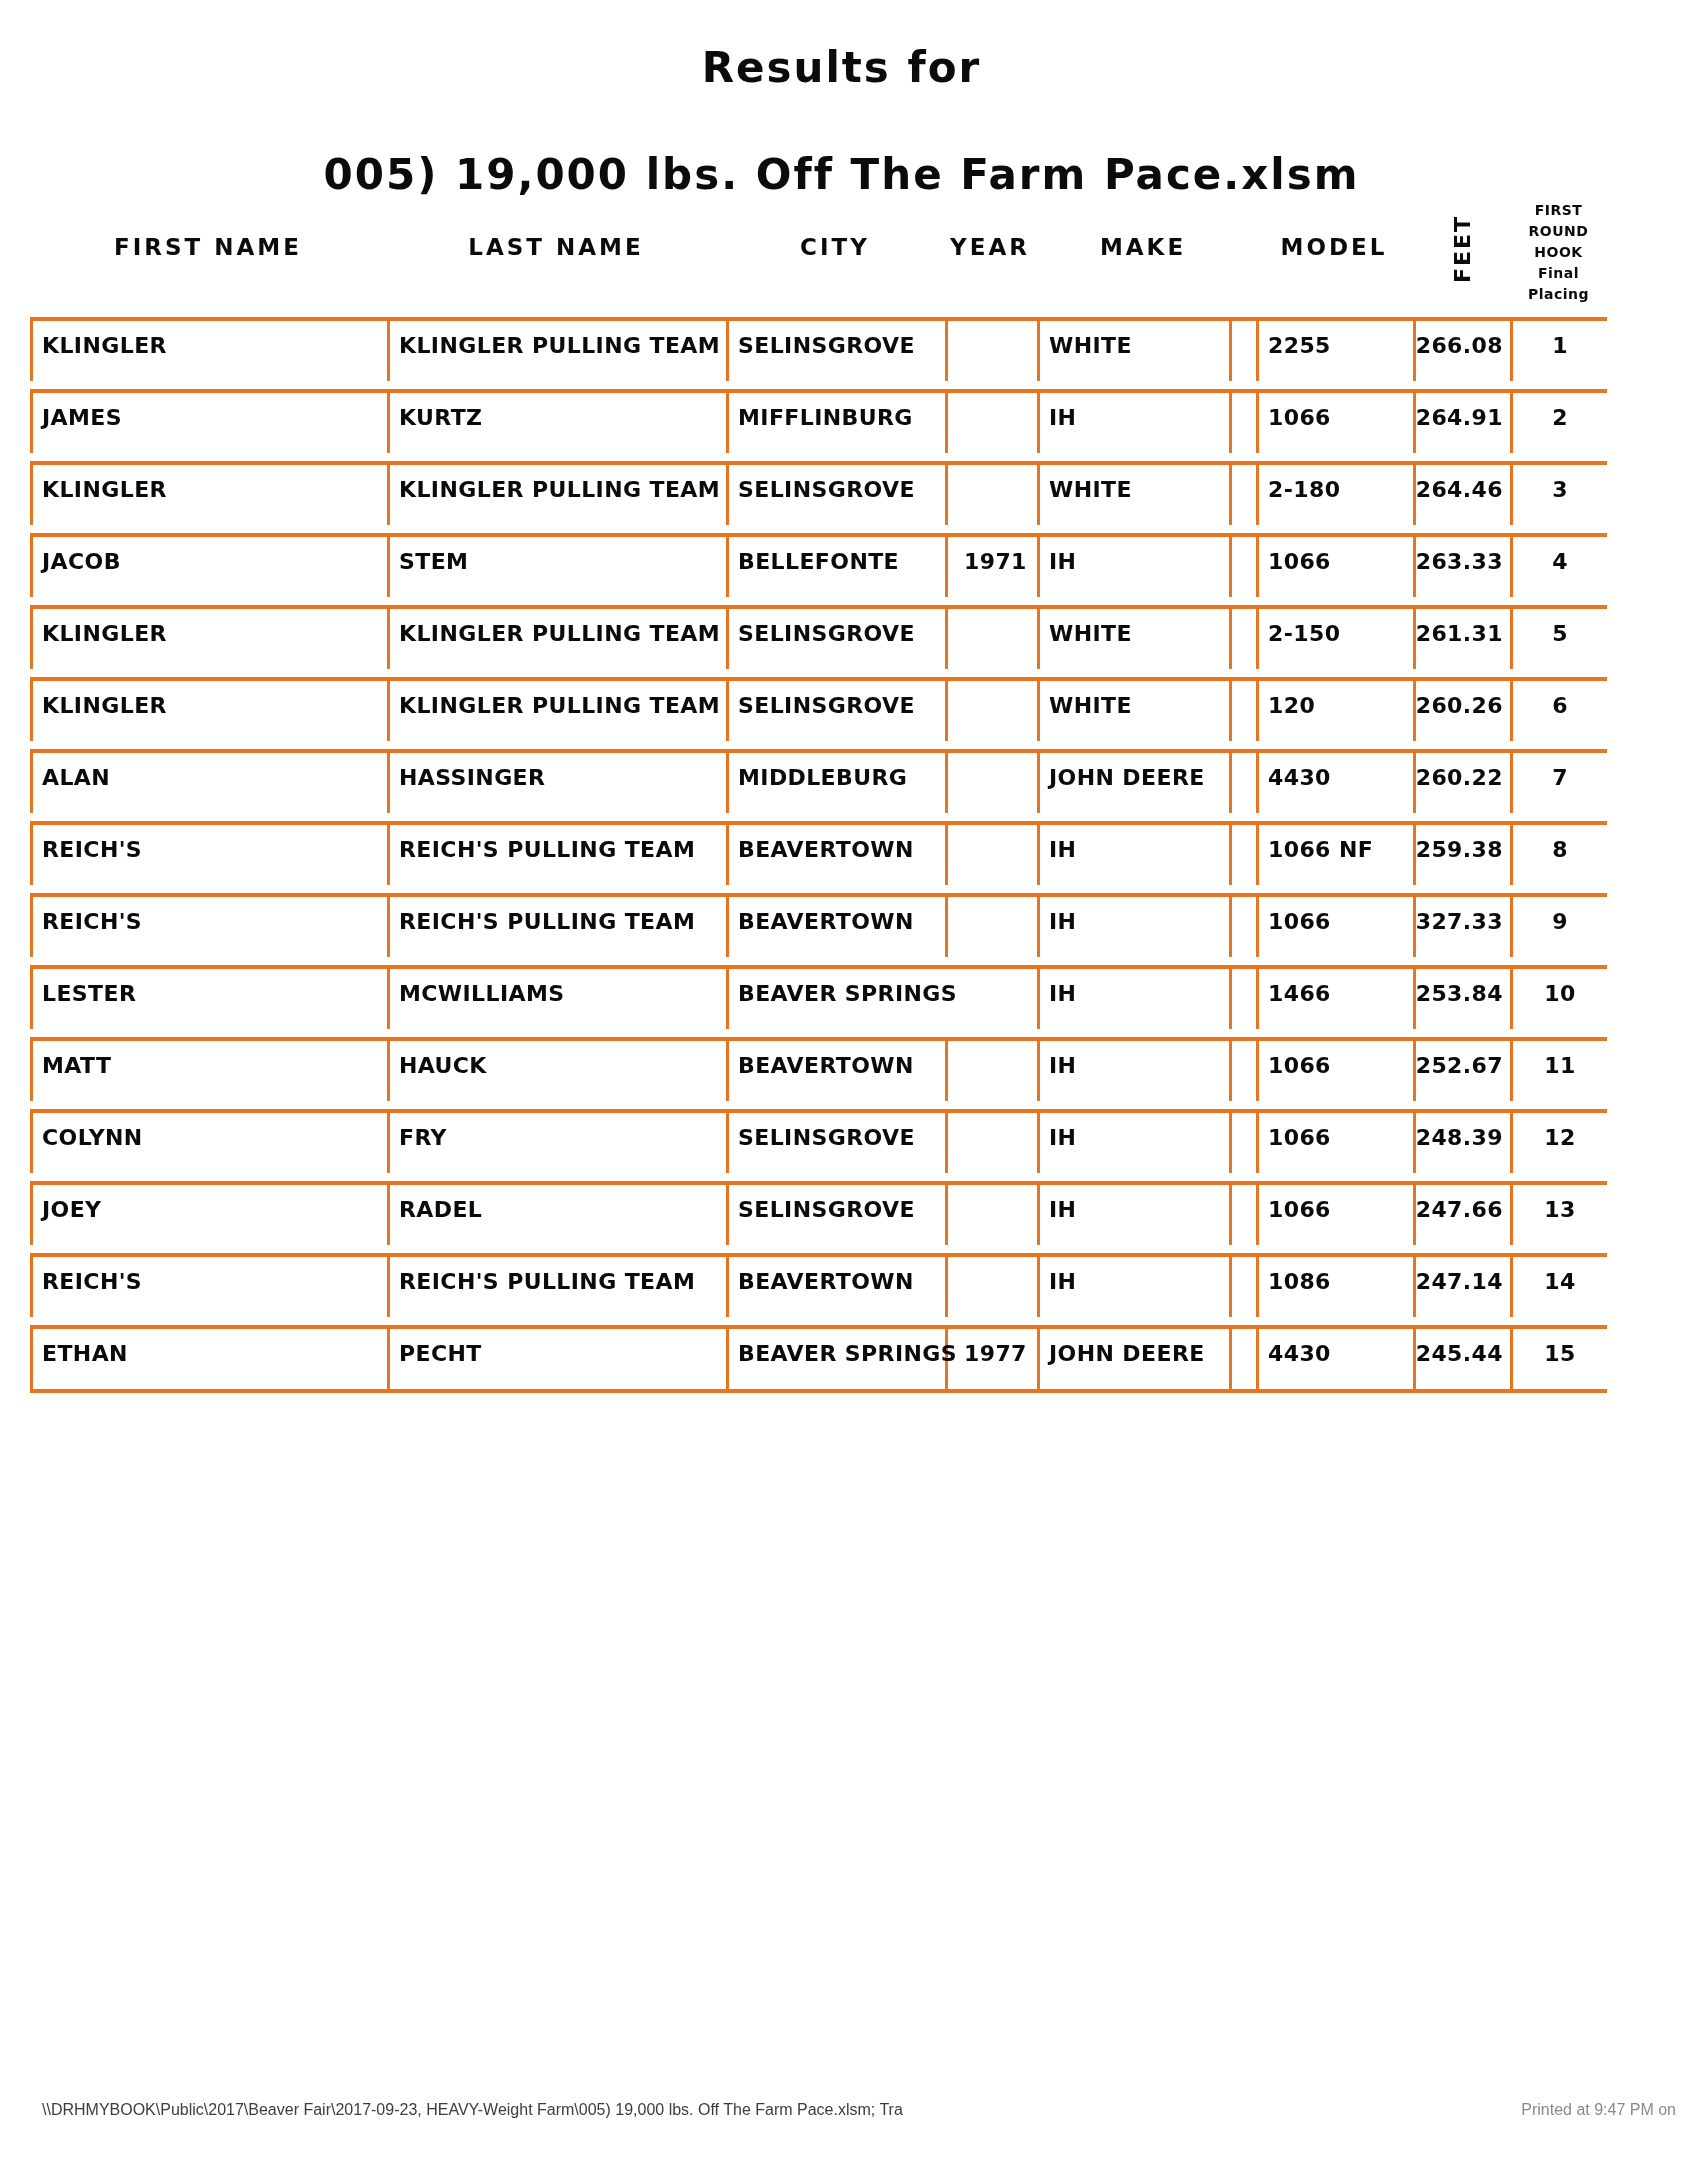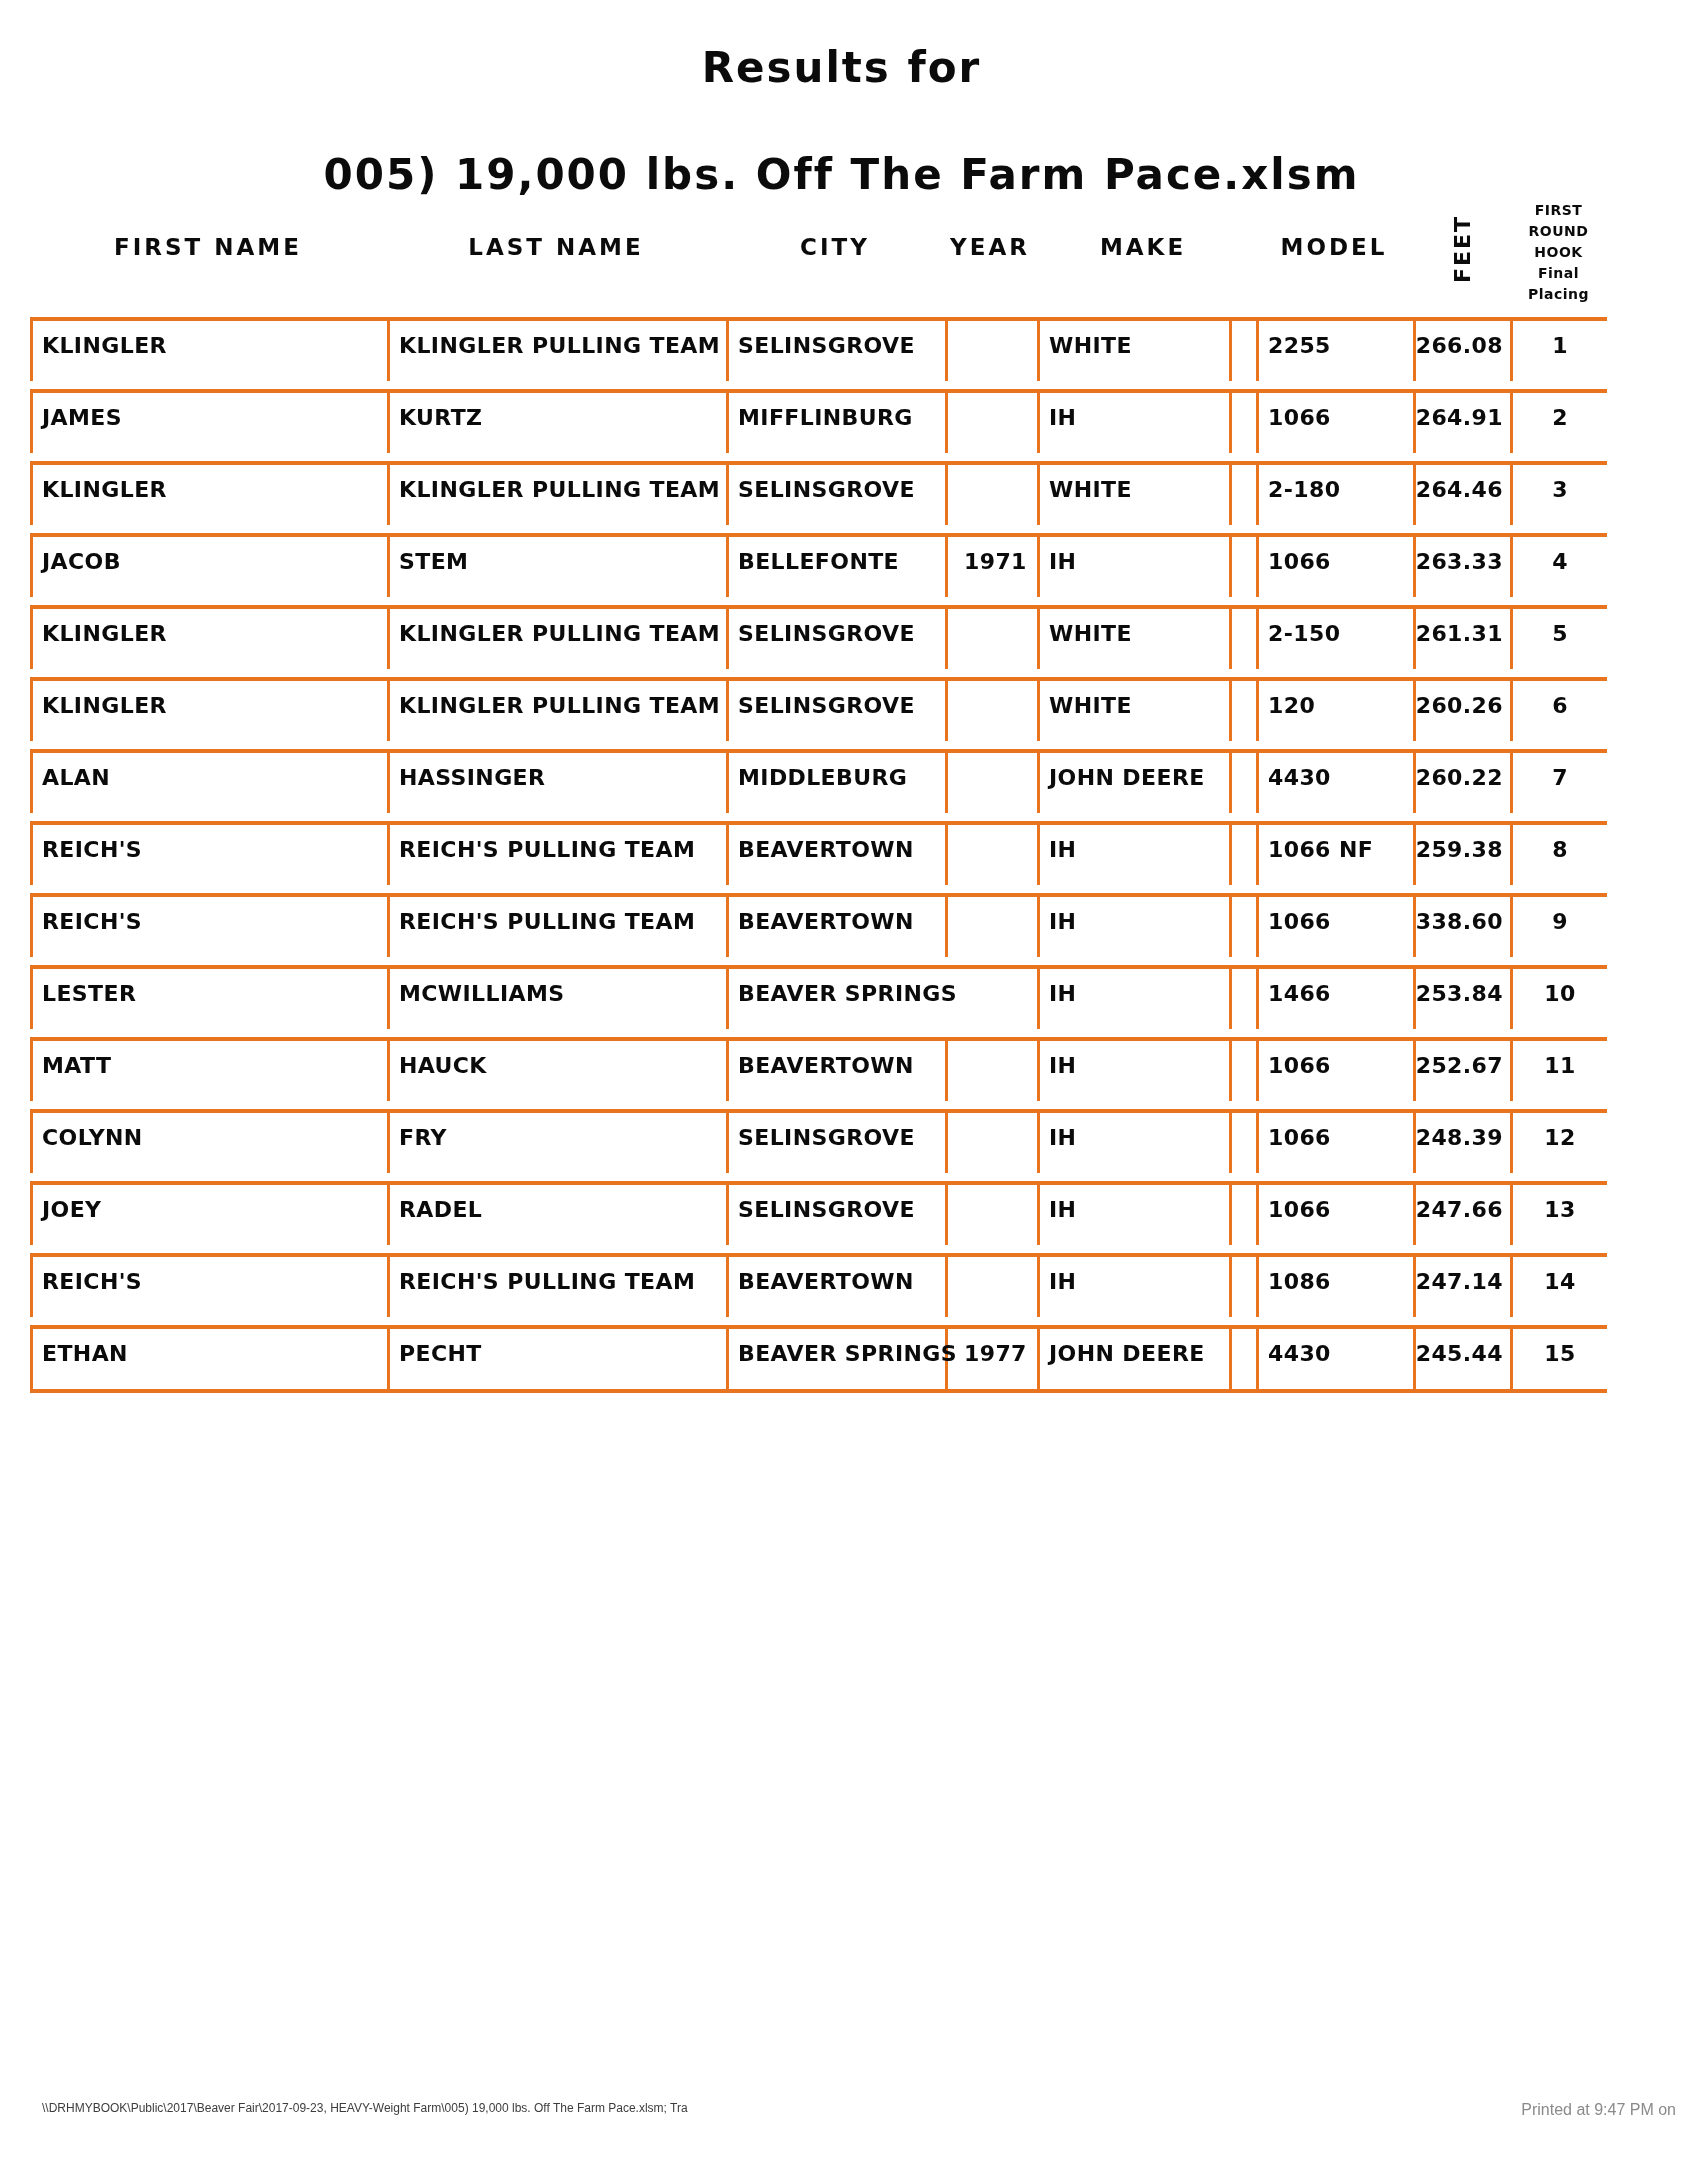--- a/index.html
+++ b/index.html
@@ -63,21 +63,21 @@
   
   .c-model  {left:1226px; width:160px;border-left:3px solid var(--o);border-right:3px solid var(--o);}
   .c-feet   {left:1386px; width:97px; border-right:3px solid var(--o);
              justify-content:flex-end;padding-left:14px;padding-right:7px;}
   .c-placing{left:1483px; width:94px; justify-content:center;padding-left:0;}
   .row.merged .c-city{width:311px;}
 
   
   .footer-left{
     position:absolute;left:42px;top:2101px;
-    font-family:"Liberation Sans", sans-serif;font-size:12px;color:#3d3d3d;white-space:nowrap;
+    font-family:"Liberation Sans", sans-serif;font-size:16px;color:#3d3d3d;white-space:nowrap;
   }
   .footer-right{
     position:absolute;right:7px;top:2101px;
     font-family:"Liberation Sans", sans-serif;font-size:16px;color:#8a8a8a;white-space:nowrap;
   }
 </style>
 </head>
 <body>
 
 <div class="title1">Results for</div>
@@ -181,21 +181,21 @@
     <div class="c c-feet">259.38</div>
     <div class="c c-placing">8</div>
   </div>
     <div class="row">
     <div class="c c-first">REICH'S</div>
     <div class="c c-last">REICH'S PULLING TEAM</div>
     <div class="c c-city">BEAVERTOWN</div>
     <div class="c c-year"></div>
     <div class="c c-make">IH</div>
     <div class="c c-model">1066</div>
-    <div class="c c-feet">338.60</div>
+    <div class="c c-feet">327.33</div>
     <div class="c c-placing">9</div>
   </div>
     <div class="row merged">
     <div class="c c-first">LESTER</div>
     <div class="c c-last">MCWILLIAMS</div>
     <div class="c c-city">BEAVER SPRINGS</div>
 
     <div class="c c-make">IH</div>
     <div class="c c-model">1466</div>
     <div class="c c-feet">253.84</div>

